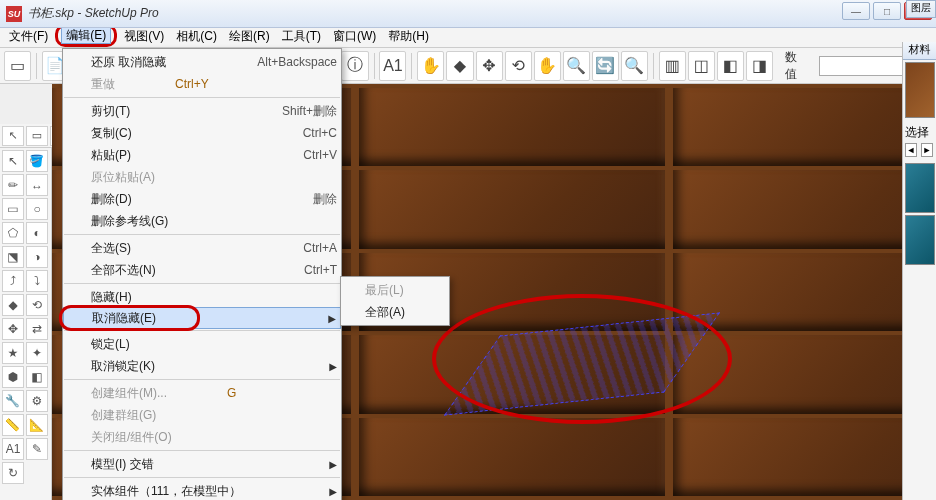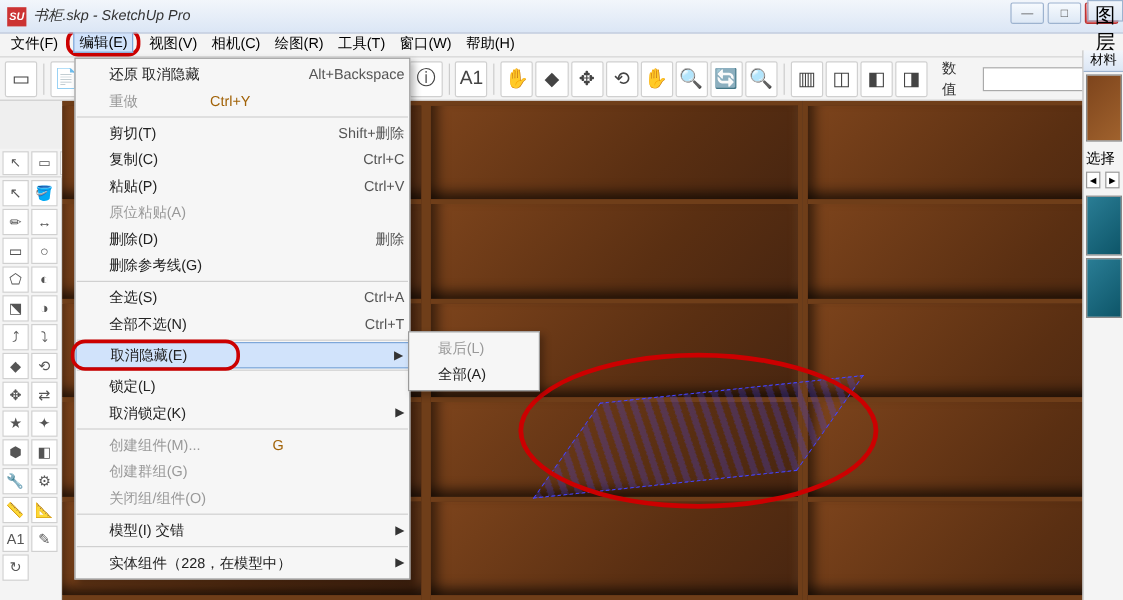--- a/index.html
+++ b/index.html
@@ -63,21 +63,21 @@
   .submenu .red-hilite::after { content:""; position:absolute; left:-4px; right:-4px; top:-3px; bottom:-3px; border:3px solid #c00; border-radius:12px; pointer-events:none;}
   .submenu .red-hilite { position:relative; }
   .mat-panel { position:absolute; right:0; top:42px; width:34px; height:458px; background:#f4f4f4; border-left:1px solid #bbb;}
   .mat-head { height:18px; background:linear-gradient(#f2f6fb,#dbe6f5); border-bottom:1px solid #9db3cf; text-align:center; font-size:11px; }
   .swatch { width:30px; height:56px; margin:2px auto; background:linear-gradient(135deg,#7d441c,#a0622d); border:1px solid #888;}
   .sel-label { font-size:12px; padding:4px 0 2px 2px; }
   .nav-row { display:flex; gap:4px; padding:0 2px 4px;}
   .nav-btn { width:12px; height:14px; border:1px solid #999; background:#fff; font-size:9px; display:flex; align-items:center; justify-content:center;}
   .swatch2 { width:30px; height:50px; margin:2px auto; background:linear-gradient(135deg,#2a7d95,#0d5568); border:1px solid #888;}
 
-  .layer-tab { position:absolute; right:0; top:0; width:30px; height:18px; background:linear-gradient(#f2f6fb,#dbe6f5); border:1px solid #9db3cf; text-align:center; font-size:17px;}
+  .layer-tab { position:absolute; right:0; top:0; width:30px; height:18px; background:linear-gradient(#f2f6fb,#dbe6f5); border:1px solid #9db3cf; text-align:center; font-size:10px;}
 </style>
 </head>
 <body>
 
 <div class="titlebar">
   <span class="icon">SU</span>
   <span class="title">书柜.skp - SketchUp Pro</span>
   <div class="win-controls">
     <div class="win-btn">—</div>
     <div class="win-btn">□</div>
@@ -231,20 +231,23 @@
     <hr>
     <div class="dditem">
       <span>全选(S)</span>
       <span class="short">Ctrl+A</span>
     </div>
     <div class="dditem">
       <span>全部不选(N)</span>
       <span class="short">Ctrl+T</span>
     </div>
     <hr>
+    <div class="dditem">
+      <span>隐藏(H)</span>
+    </div>
     <div class="dditem red-hilite hover">
       <span>取消隐藏(E)</span>
       <span class="arrow">▶</span>
     </div>
     <hr>
     <div class="dditem">
       <span>锁定(L)</span>
     </div>
     <div class="dditem">
       <span>取消锁定(K)</span>
@@ -261,21 +264,21 @@
     <div class="dditem disabled">
       <span>关闭组/组件(O)</span>
     </div>
     <hr>
     <div class="dditem">
       <span>模型(I) 交错</span>
       <span class="arrow">▶</span>
     </div>
     <hr>
     <div class="dditem">
-      <span>实体组件（228，在模型中）</span>
+      <span>实体组件（111，在模型中）</span>
       <span class="arrow">▶</span>
     </div>
   </div>
 
 <div class="submenu" id="unhide-submenu">
     <div class="dditem disabled">最后(L)</div>
     <div class="dditem">全部(A)</div>
   </div>
 
 <div class="layer-tab">图层</div>

